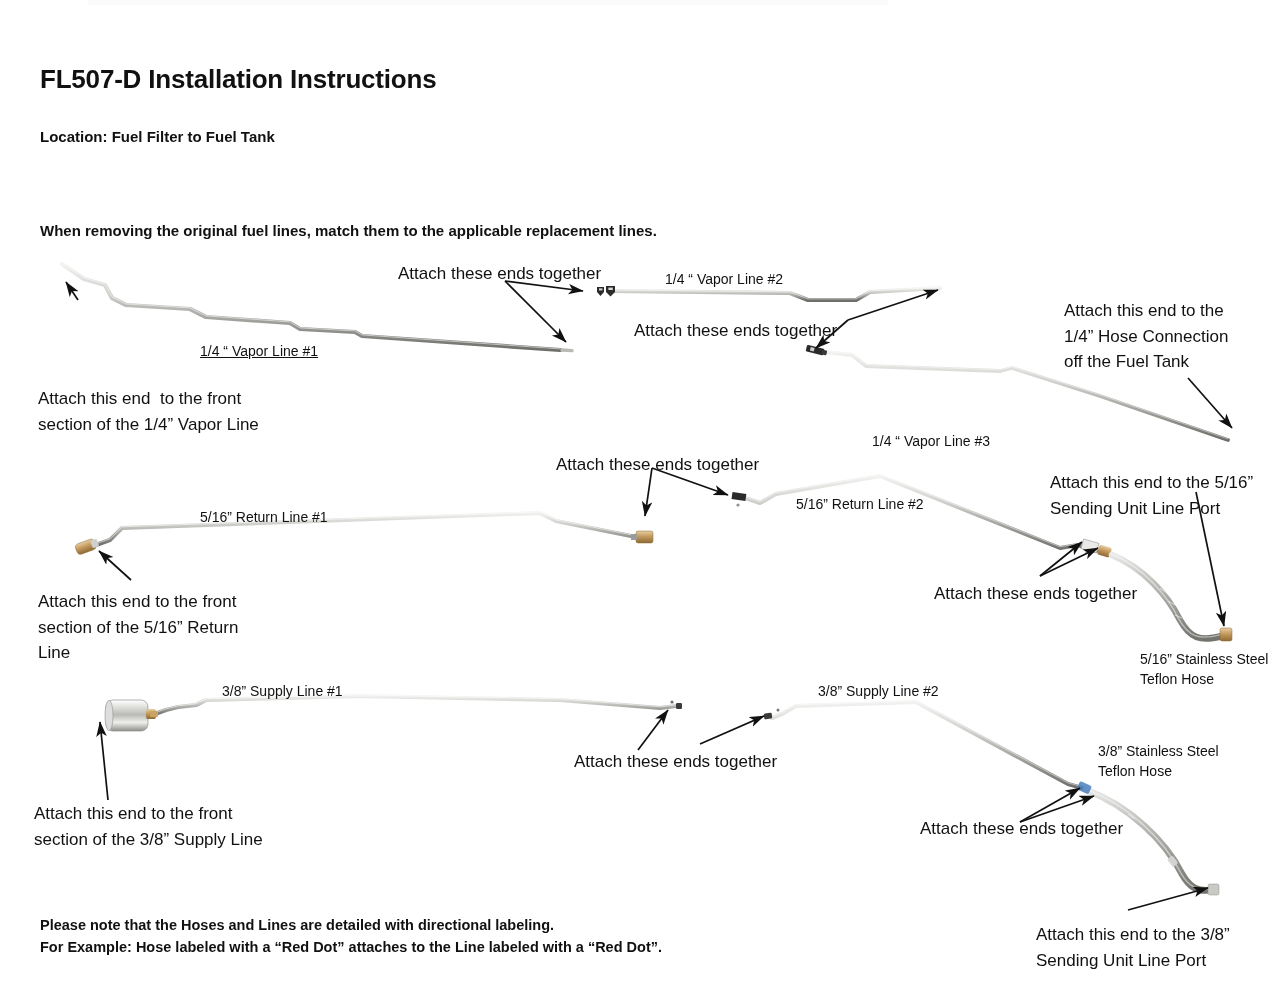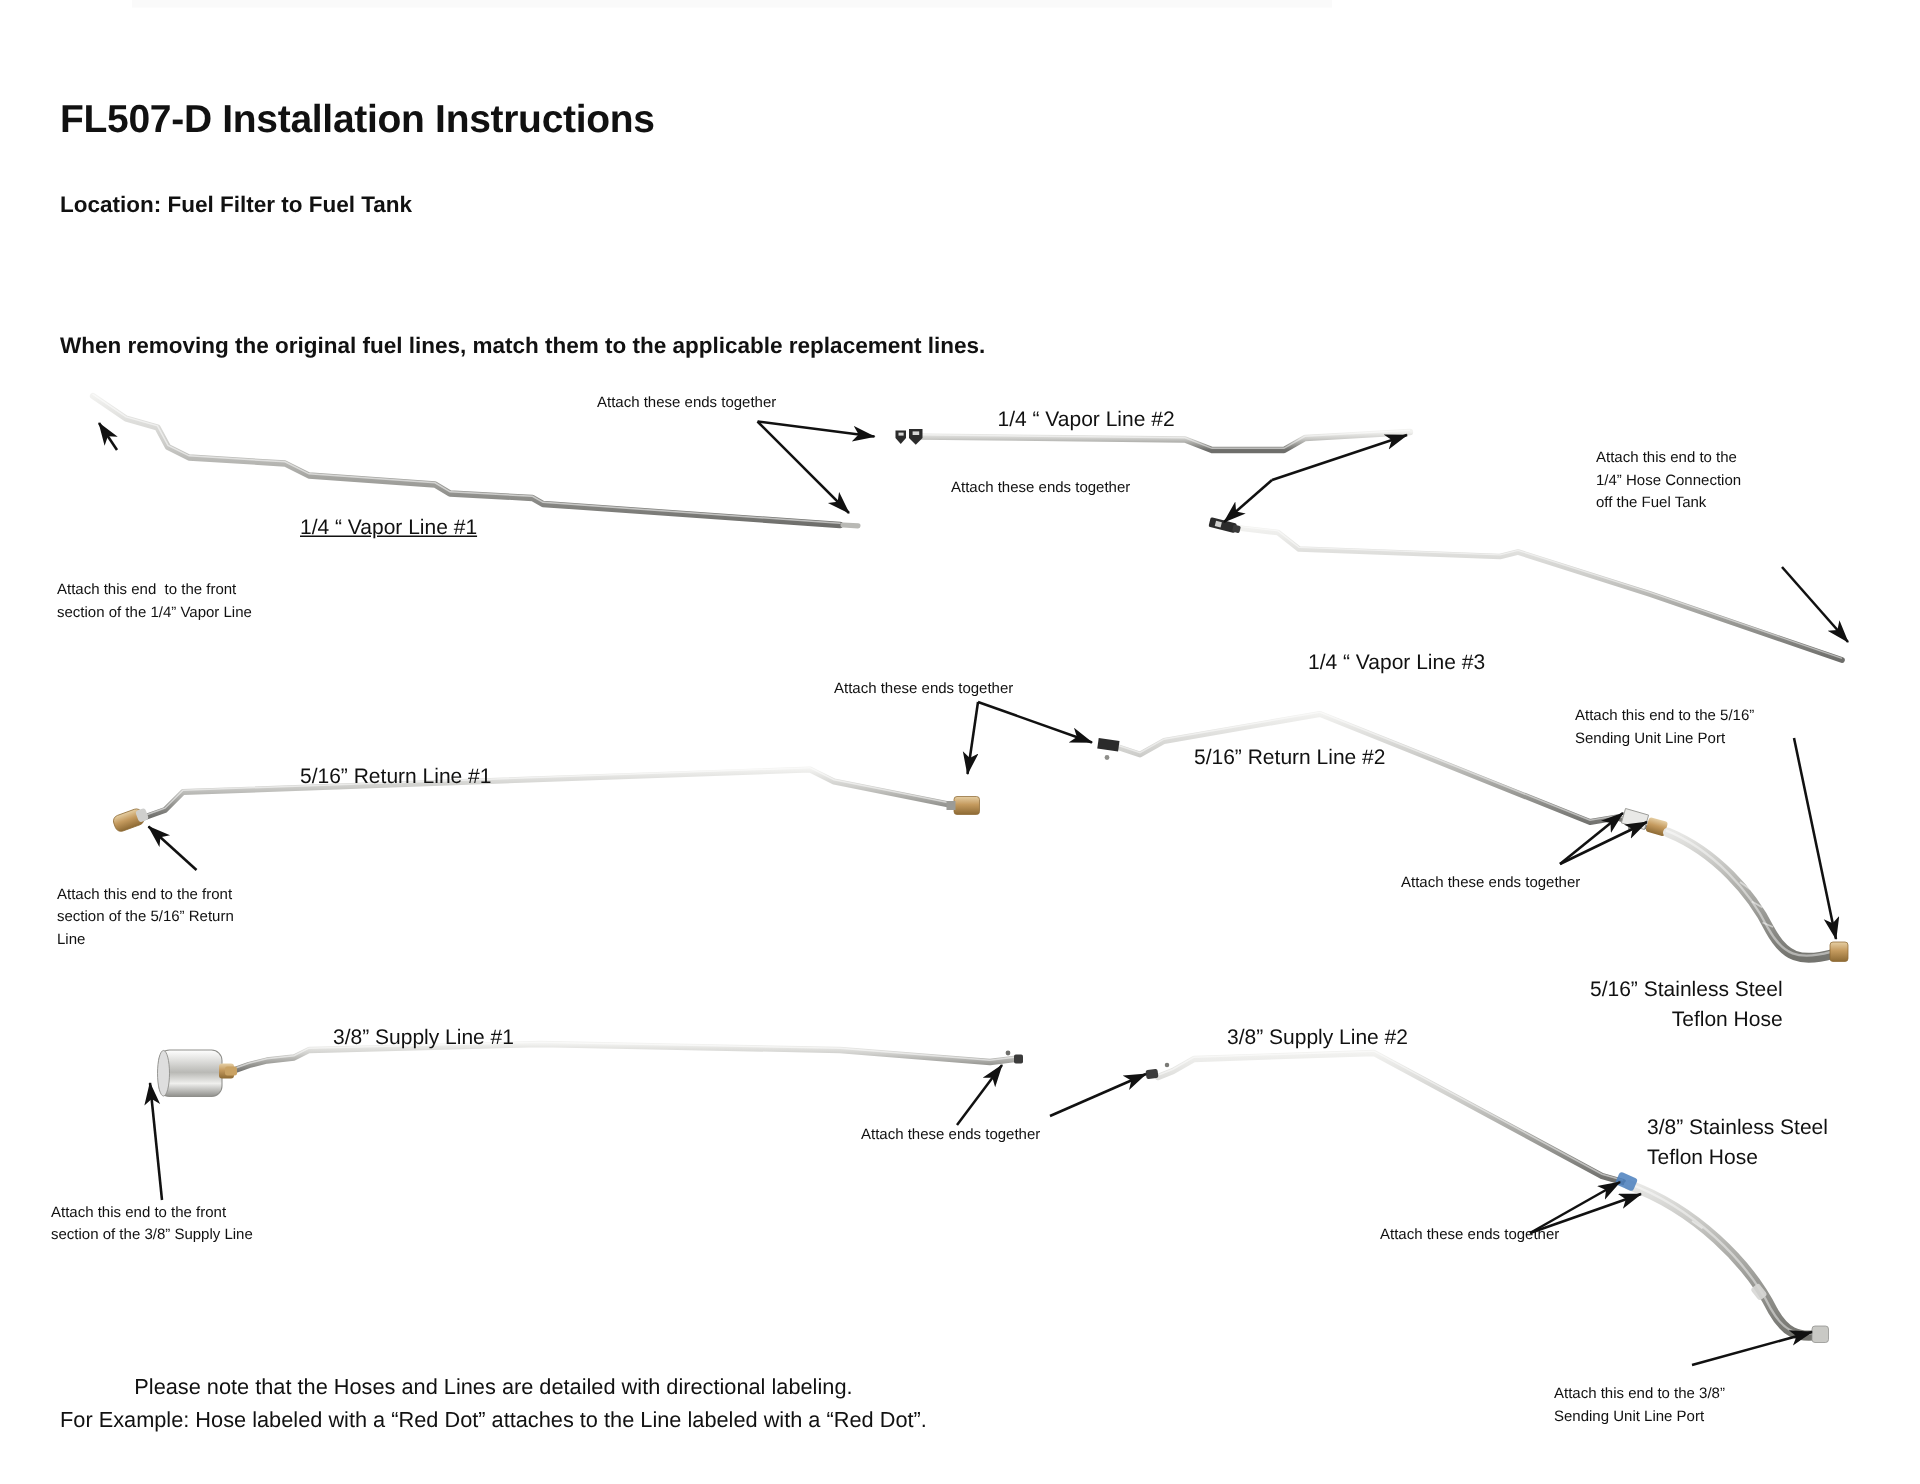--- a/index.html
+++ b/index.html
@@ -4,24 +4,24 @@
 <style>
   html,body{margin:0;padding:0;}
   body{
     width:1280px;height:989px;position:relative;background:#fff;
     font-family:"Liberation Sans",sans-serif;color:#111;overflow:hidden;
   }
   .scan-artifact{position:absolute;left:88px;top:0;width:800px;height:5px;background:#fafafa;}
   .title{position:absolute;left:40px;top:64px;font-size:26px;font-weight:bold;letter-spacing:-.2px;}
   .subtitle{position:absolute;left:40px;top:128px;font-size:15px;font-weight:bold;}
   .instruction{position:absolute;left:40px;top:182px;font-size:15px;font-weight:bold;margin-top:40px;}
-  .footer{position:absolute;left:40px;top:914px;font-size:14.5px;font-weight:normal;line-height:1.55;text-align:center;}
+  .footer{position:absolute;left:40px;top:914px;font-size:14.5px;font-weight:bold;line-height:1.55;}
 
   .lbl{position:absolute;font-size:14px;line-height:1.42;white-space:pre;}
-  .callout{position:absolute;font-size:10px;line-height:1.5;white-space:pre;}
+  .callout{position:absolute;font-size:17px;line-height:1.5;white-space:pre;}
 
   svg.layer{position:absolute;left:0;top:0;width:1280px;height:989px;pointer-events:none;}
 </style>
 </head>
 <body>
 
 <div class="scan-artifact"></div>
 
 <div class="title">FL507-D Installation Instructions</div>
 <div class="subtitle">Location: Fuel Filter to Fuel Tank</div>
@@ -181,21 +181,21 @@
   </g>
 </svg>
 
 <div class="lbl" style="left:200px;top:342px;text-decoration:underline;">1/4 “ Vapor Line #1</div>
 <div class="lbl" style="left:665px;top:270px;">1/4 “ Vapor Line #2</div>
 <div class="lbl" style="left:872px;top:384px;margin-top:48px;">1/4 “ Vapor Line #3</div>
 <div class="lbl" style="left:200px;top:508px;">5/16” Return Line #1</div>
 <div class="lbl" style="left:796px;top:495px;">5/16” Return Line #2</div>
 <div class="lbl" style="left:222px;top:682px;">3/8” Supply Line #1</div>
 <div class="lbl" style="left:818px;top:682px;">3/8” Supply Line #2</div>
-<div class="lbl" style="left:1060px;top:650px;text-align:right;">5/16” Stainless Steel
+<div class="lbl" style="left:1140px;top:650px;">5/16” Stainless Steel
 Teflon Hose</div>
 <div class="lbl" style="left:1098px;top:742px;">3/8” Stainless Steel
 Teflon Hose</div>
 
 <div class="callout" style="left:38px;top:386px;">Attach this end  to the front
 section of the 1/4” Vapor Line</div>
 <div class="callout" style="left:398px;top:261px;">Attach these ends together</div>
 <div class="callout" style="left:634px;top:318px;">Attach these ends together</div>
 <div class="callout" style="left:1064px;top:298px;">Attach this end to the
 1/4” Hose Connection

